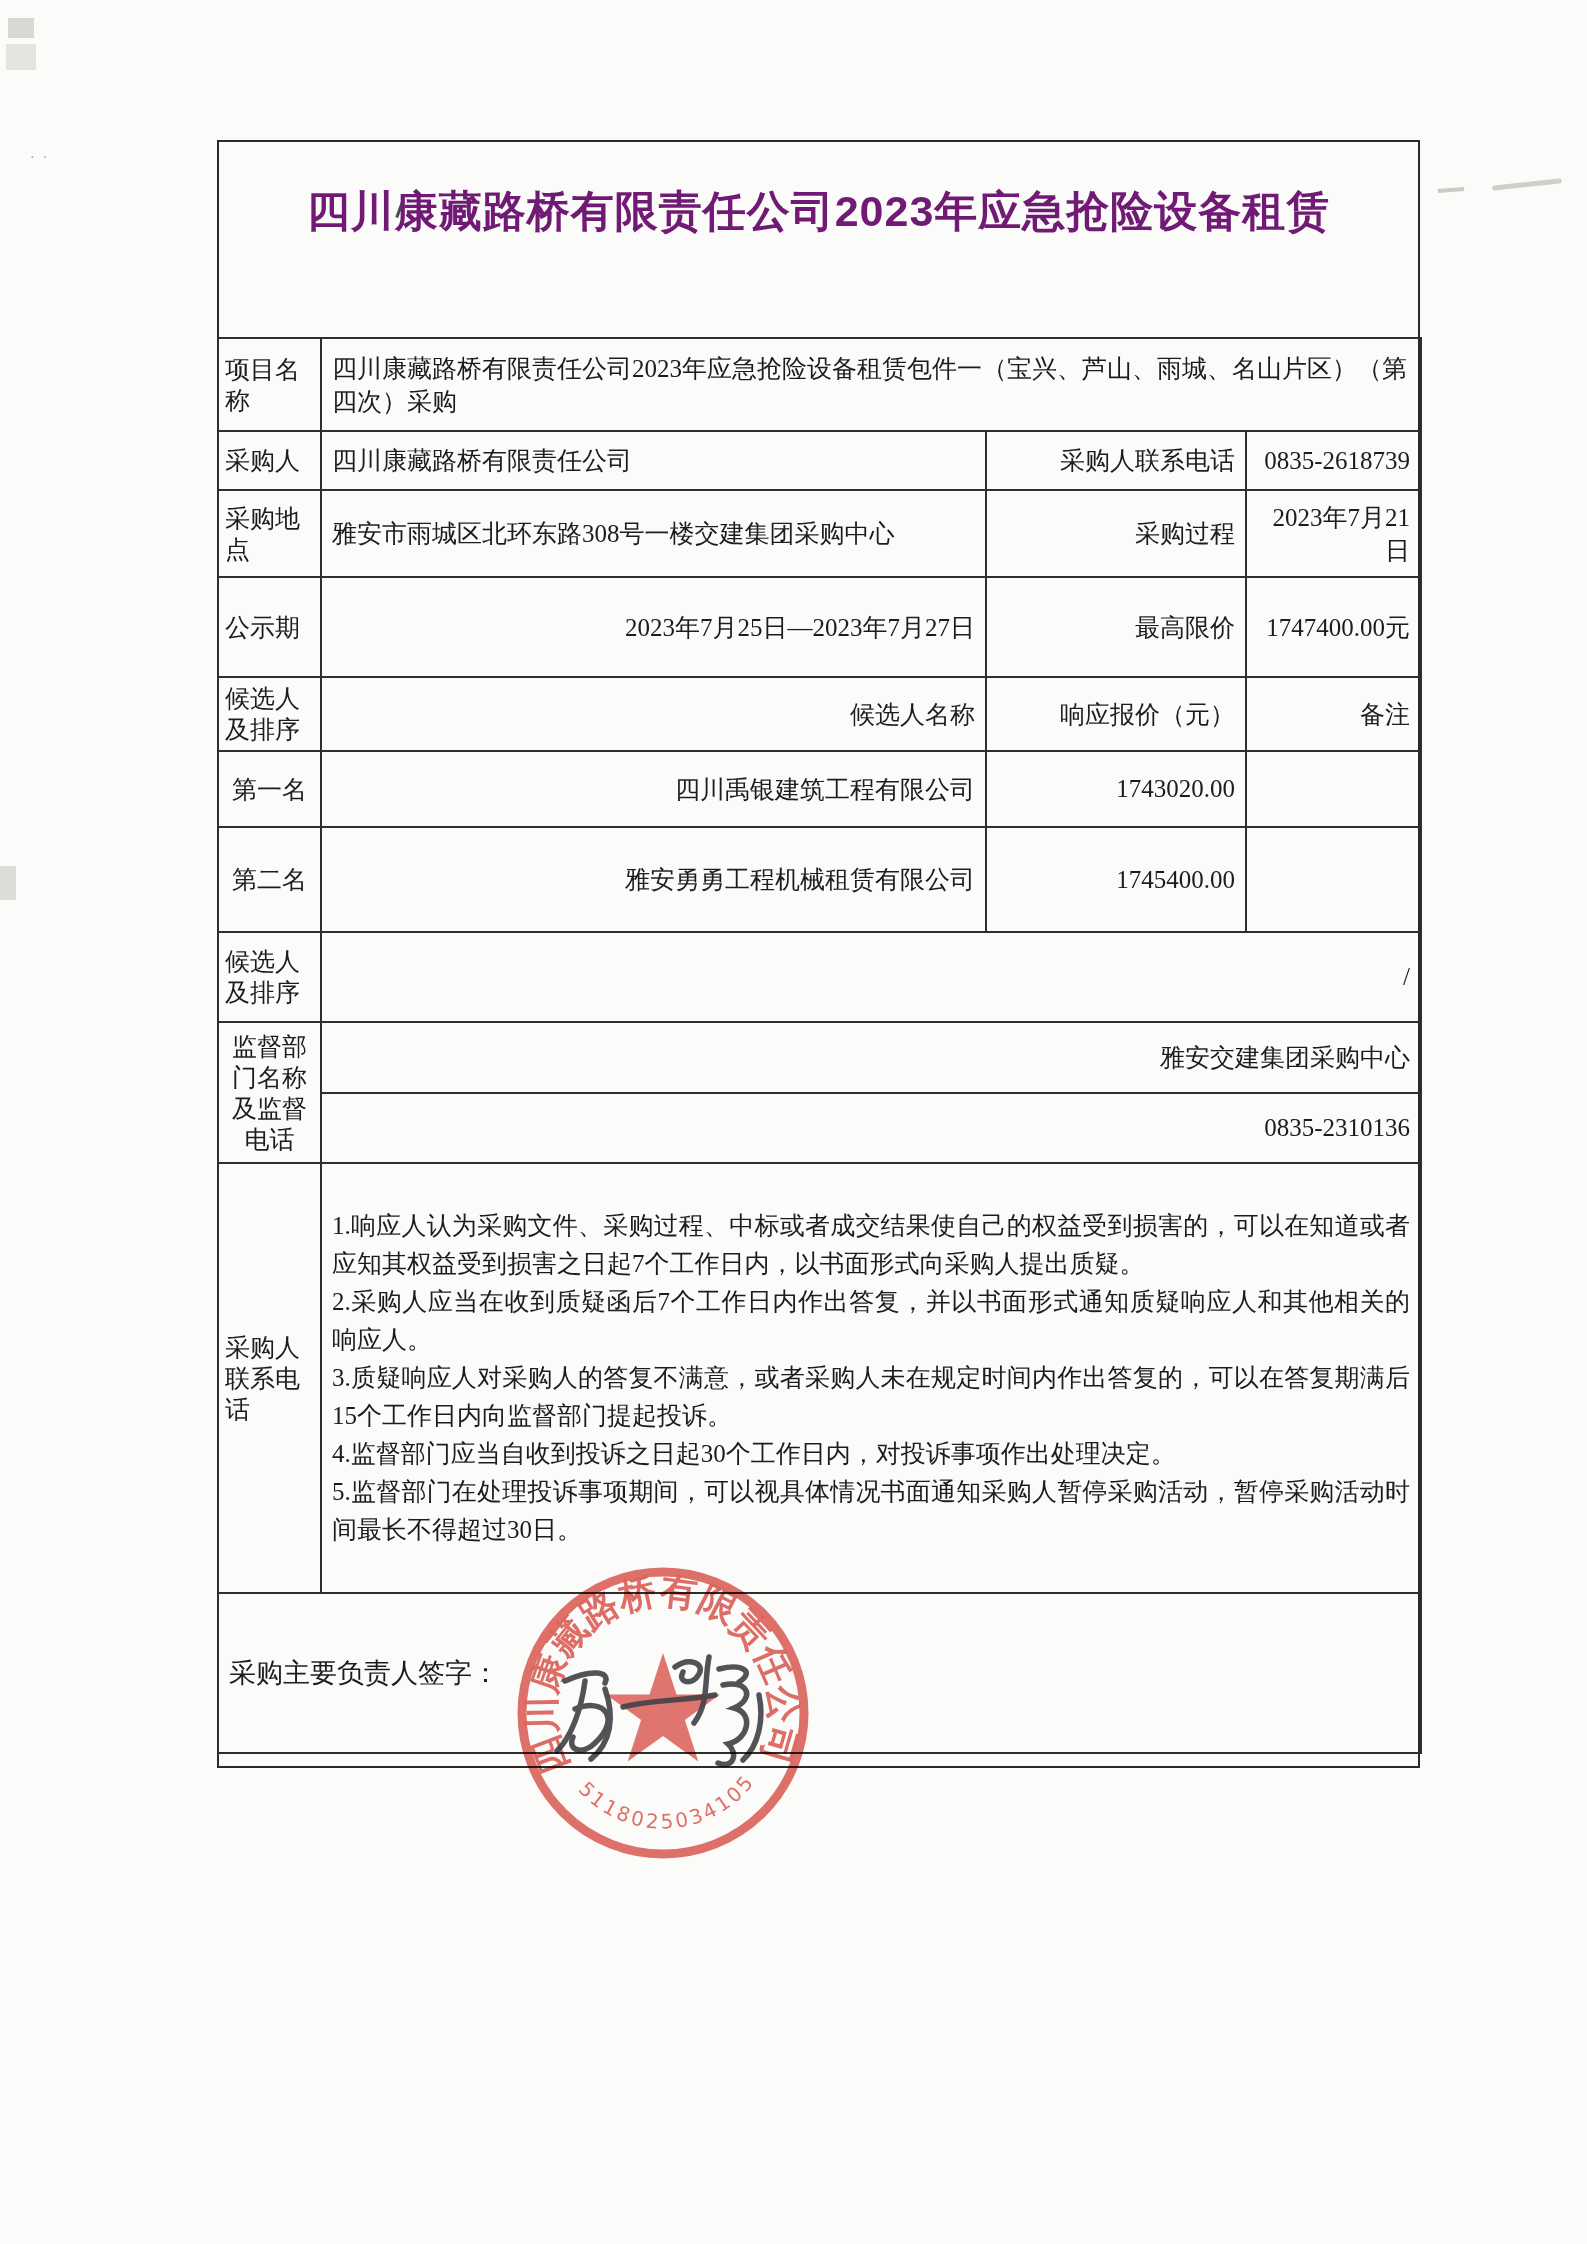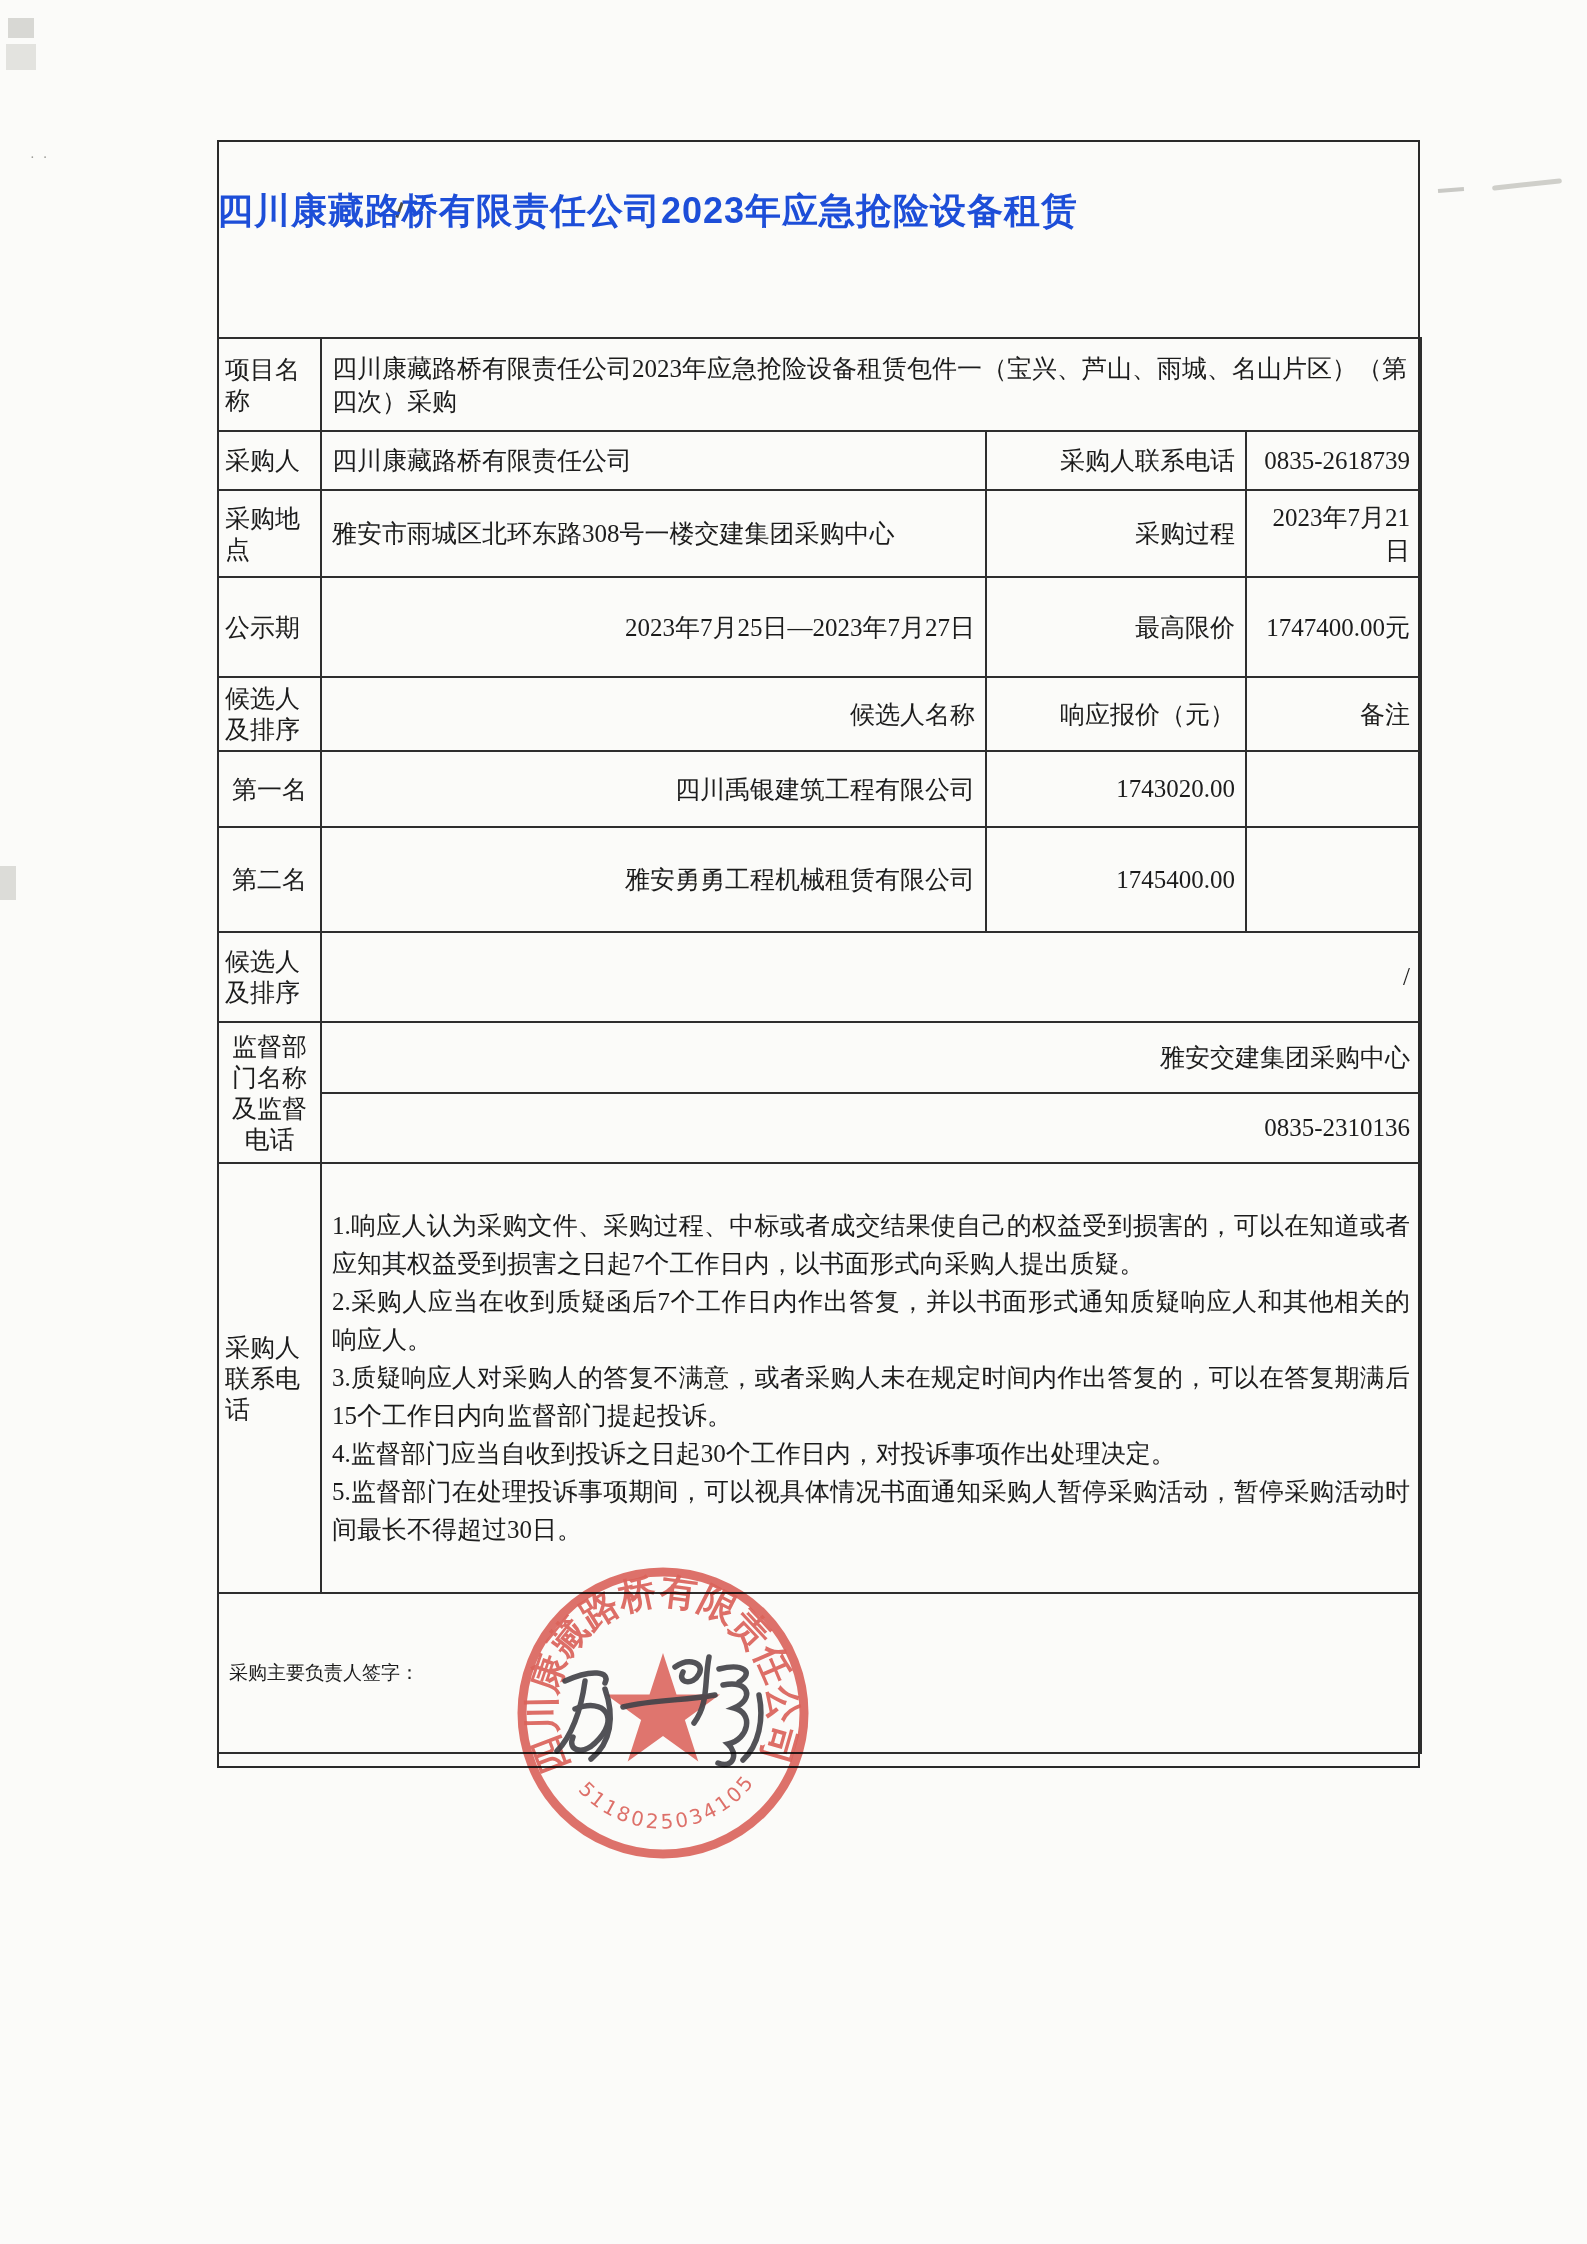--- a/index.html
+++ b/index.html
@@ -14,23 +14,24 @@
   }
   
   .frame{
     position:absolute;left:217px;top:140px;
     width:1203px;height:1628px;
     border:2px solid #2a2a2a;
     box-sizing:border-box;
   }
   .title-block{
     position:absolute;left:217px;top:188px;width:1203px;
+    text-align:center;
     font-family:"Liberation Sans","DejaVu Sans",sans-serif;
-    font-weight:bold;font-size:36px;line-height:46px;
-    color:#1d4ed8;letter-spacing:1px;
+    font-weight:bold;font-size:43px;line-height:46px;
+    color:#701a75;letter-spacing:1px;
   }
   .doc-table{
     position:absolute;left:217px;top:337px;
     border-collapse:collapse;table-layout:fixed;
     width:1203px;
     font-size:25px;
   }
   .doc-table td{
     border:2px solid #2e2e2e;
     padding:4px 10px;
@@ -41,21 +42,21 @@
   col.c1{width:103px;} col.c2{width:665px;} col.c3{width:260px;} col.c4{width:175px;}
   td.lab{padding:4px 6px;text-align:left;line-height:31px;}
   td.lab-c{padding:4px 6px;text-align:center;line-height:31px;}
   td.center{text-align:right;}
   td.left{text-align:left;}
   .justify{text-align:justify;}
   tr.r1{height:93px;} tr.r2{height:59px;} tr.r3{height:87px;} tr.r4{height:100px;}
   tr.r5{height:74px;} tr.r6{height:76px;} tr.r7{height:105px;} tr.r8{height:90px;}
   tr.r9a{height:71px;} tr.r9b{height:70px;} tr.r10{height:430px;} tr.r11{height:160px;}
   .objection-text{line-height:38px;text-align:justify;}
-  .sig-cell{font-size:19px;padding-left:20px;}
+  .sig-cell{font-size:27px;padding-left:20px;}
   
   .stamp{
     position:absolute;left:498px;top:1548px;
     width:330px;height:330px;
     mix-blend-mode:multiply;
     opacity:0.92;
   }
   
   .artifact{position:absolute;pointer-events:none;}
   .a-tl1{left:8px;top:18px;width:26px;height:20px;background:#d8d8d4;}

